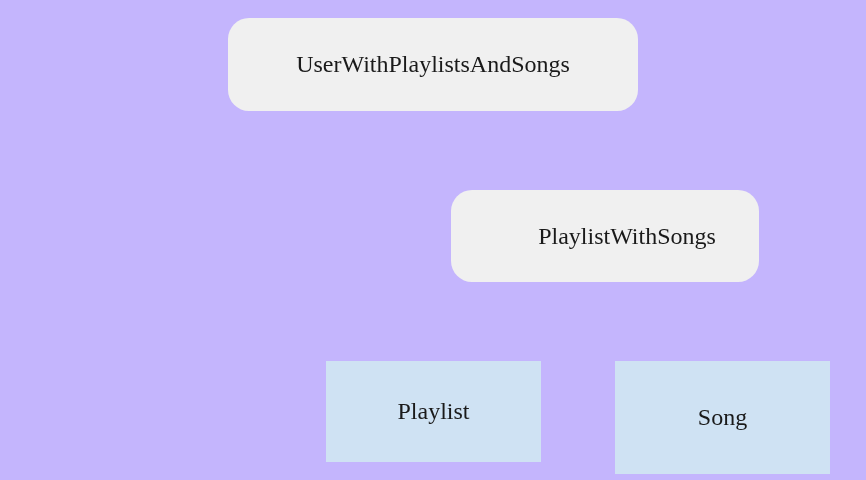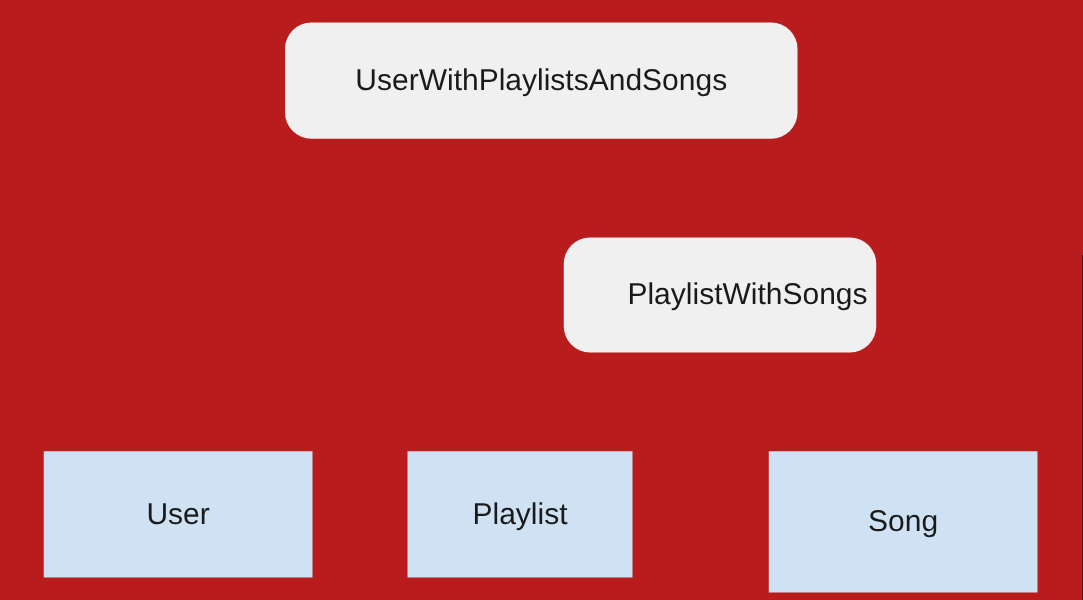--- a/index.html
+++ b/index.html
@@ -4,23 +4,23 @@
 <style>
   html, body {
     margin: 0;
     padding: 0;
     background: #000000;
   }
   .canvas {
     position: relative;
     width: 866px;
     height: 480px;
-    background: #b91c1c;
+    background: #c4b5fd;
     overflow: hidden;
-    font-family: Liberation Sans, sans-serif;
+    font-family: Liberation Serif, serif;
   }
   .node {
     position: absolute;
     display: flex;
     align-items: center;
     justify-content: center;
     box-sizing: border-box;
     font-size: 24px;
     font-weight: 400;
     color: #1a1a1a;
@@ -30,41 +30,38 @@
   }
   .node.relation {
     background: #f0f0f0;
     border-radius: 21px;
   }
   .node.entity {
     background: #cfe2f3;
   }
   
   #node-user-with-playlists-and-songs { left: 228px; top: 18px;  width: 410px; height: 93px;  }
-  #node-playlist-with-songs           { left: 451px; top: 190px; width: 250px; height: 92px; padding-left: 44px;  }
+  #node-playlist-with-songs           { left: 451px; top: 190px; width: 308px; height: 92px; padding-left: 44px;  }
   #node-user                          { left: 35px;  top: 361px; width: 215px; height: 101px; }
-  #node-playlist                      { left: 326px; top: 361px; width: 180px; height: 101px; }
+  #node-playlist                      { left: 326px; top: 361px; width: 215px; height: 101px; }
   #node-song                          { left: 615px; top: 361px; width: 215px; height: 113px; }
 </style>
 </head>
 <body>
 
 <div class="canvas">
 
   <div class="node relation" id="node-user-with-playlists-and-songs">
     <span class="label">UserWithPlaylistsAndSongs</span>
   </div>
 
   <div class="node relation" id="node-playlist-with-songs">
     <span class="label">PlaylistWithSongs</span>
   </div>
 
-  <div class="node entity" id="node-user">
-    <span class="label">User</span>
-  </div>
 
   <div class="node entity" id="node-playlist">
     <span class="label">Playlist</span>
   </div>
 
   <div class="node entity" id="node-song">
     <span class="label">Song</span>
   </div>
 
 </div>

